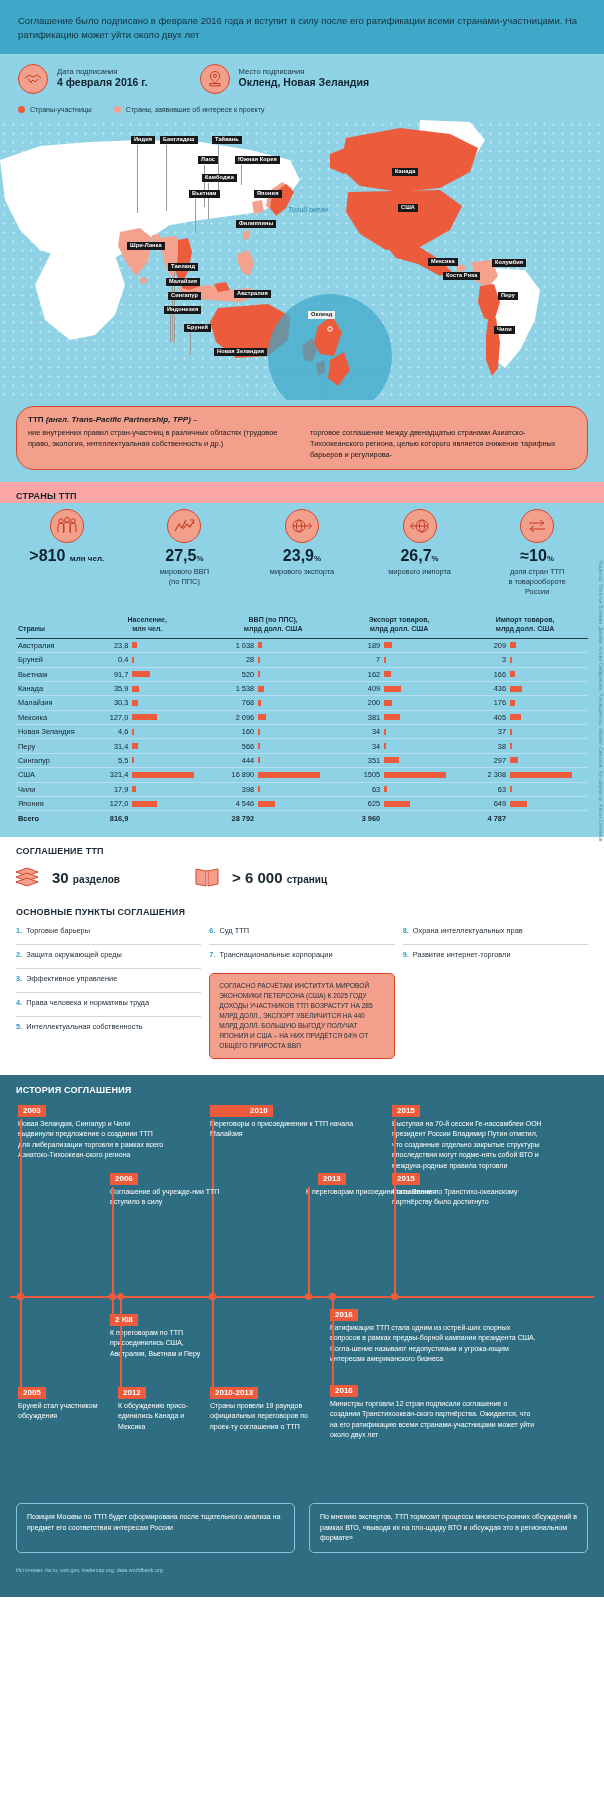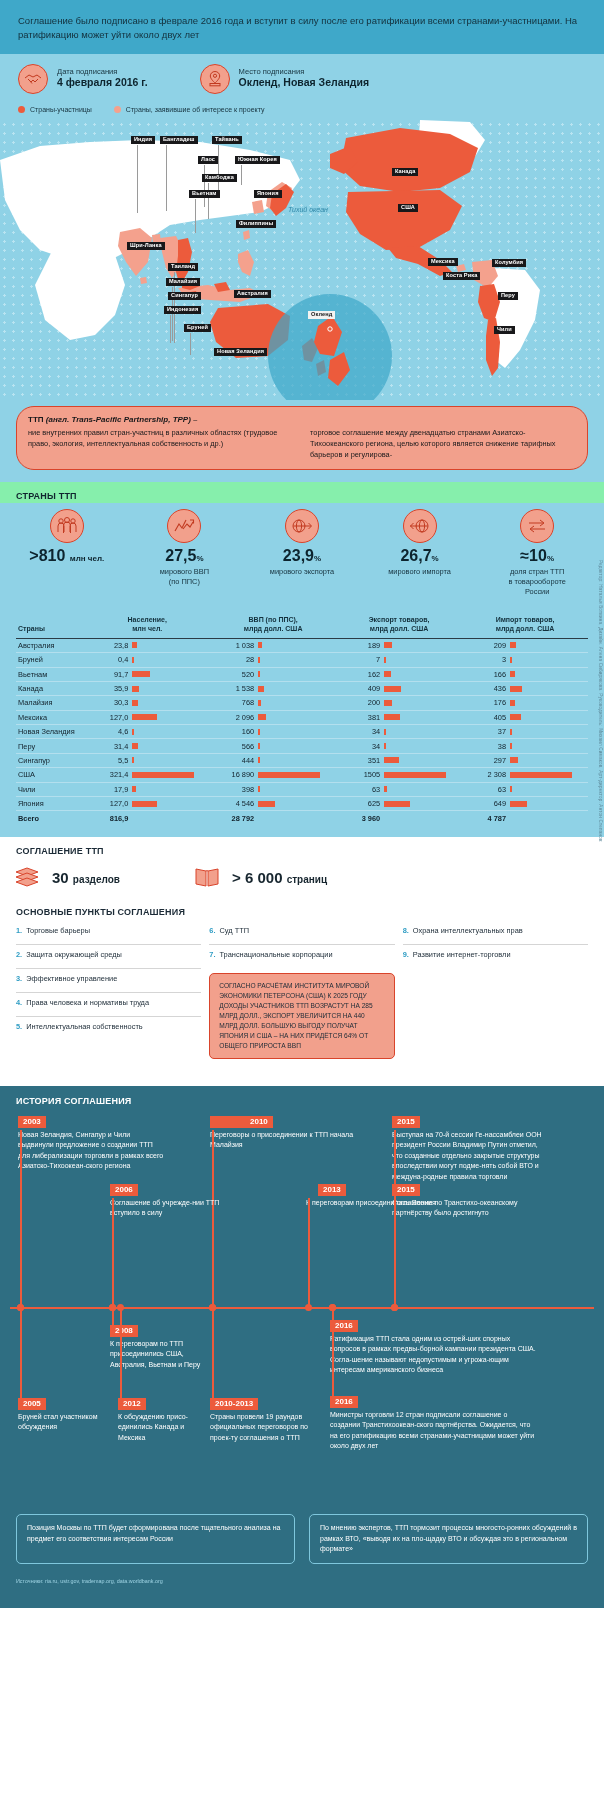--- a/index.html
+++ b/index.html
@@ -162,21 +162,21 @@
         padding: 5px 0 5px 0; border-bottom: 0.8px solid #d5d5d5; line-height: 1.3; min-height: 24px; }
   .pt .n { color: #2f9dc4; font-weight: bold; flex: 0 0 auto; }
   .pt.nb { border-bottom: none; }
   .pnote {
     background: #f2a08c; border: 1.1px solid #d9442b; border-radius: 5px;
     padding: 7px 9px; font-size: 6.6px; line-height: 1.5; color: #1b2a36;
     margin-top: 4px;
   }
 
   
-  .tl-sec { background: #2f6e82; padding: 10px 0 16px 0; position: relative; margin-top: 11px; }
+  .tl-sec { background: #2f6e82; padding: 10px 0 16px 0; position: relative; }
   .tl-title { color: #ffffff; font-size: 9px; font-weight: bold; padding: 0 16px 4px 16px; letter-spacing: 0.2px; }
   .tl-area { position: relative; height: 400px; margin: 0 10px; }
   .tl-line { position: absolute; left: 0; right: 0; top: 197px; height: 2px; background: #ec5b3c; }
   .tl-node { position: absolute; width: 7px; height: 7px; border-radius: 50%; background: #ec5b3c; top: 194px; }
   .tl-stem { position: absolute; width: 1.6px; background: #ec5b3c; }
   .tl-year {
     position: absolute; background: #ec5b3c; color: #ffffff;
     font-size: 8px; font-weight: bold; padding: 1.5px 5px 2px 5px;
   }
   .tl-text {
@@ -362,21 +362,21 @@
         <span>ТТП</span>
         <i>(англ. Trans-Pacific Partnership, TPP) –</i>
       </div>
       <div class="defcols">
         <div>ние внутренних правил стран-участниц в различных областях (трудовое право, экология, интеллектуальная собственность и др.)</div>
         <div>торговое соглашение между двенадцатью странами Азиатско-Тихоокеанского региона, целью которого является снижение тарифных барьеров и регулирова-</div>
       </div>
     </div>
   </div>
 
-  <div style="background:#86efac;">
+  <div style="background:#fca5a5;">
     <div class="sec-title">СТРАНЫ ТТП</div>
     <div class="stats">
       <div class="stat">
         <div class="ic">
           <svg width="22" height="18" viewBox="0 0 22 18">
               <g fill="none" stroke="#c23a20" stroke-width="1">
                 <circle cx="5" cy="4" r="2.2"></circle>
                 <circle cx="11" cy="3" r="2.5"></circle>
                 <circle cx="17" cy="4" r="2.2"></circle>
                 <path d="M2 15 L2 9 A3 3 0 0 1 8 9 L8 15"></path>

